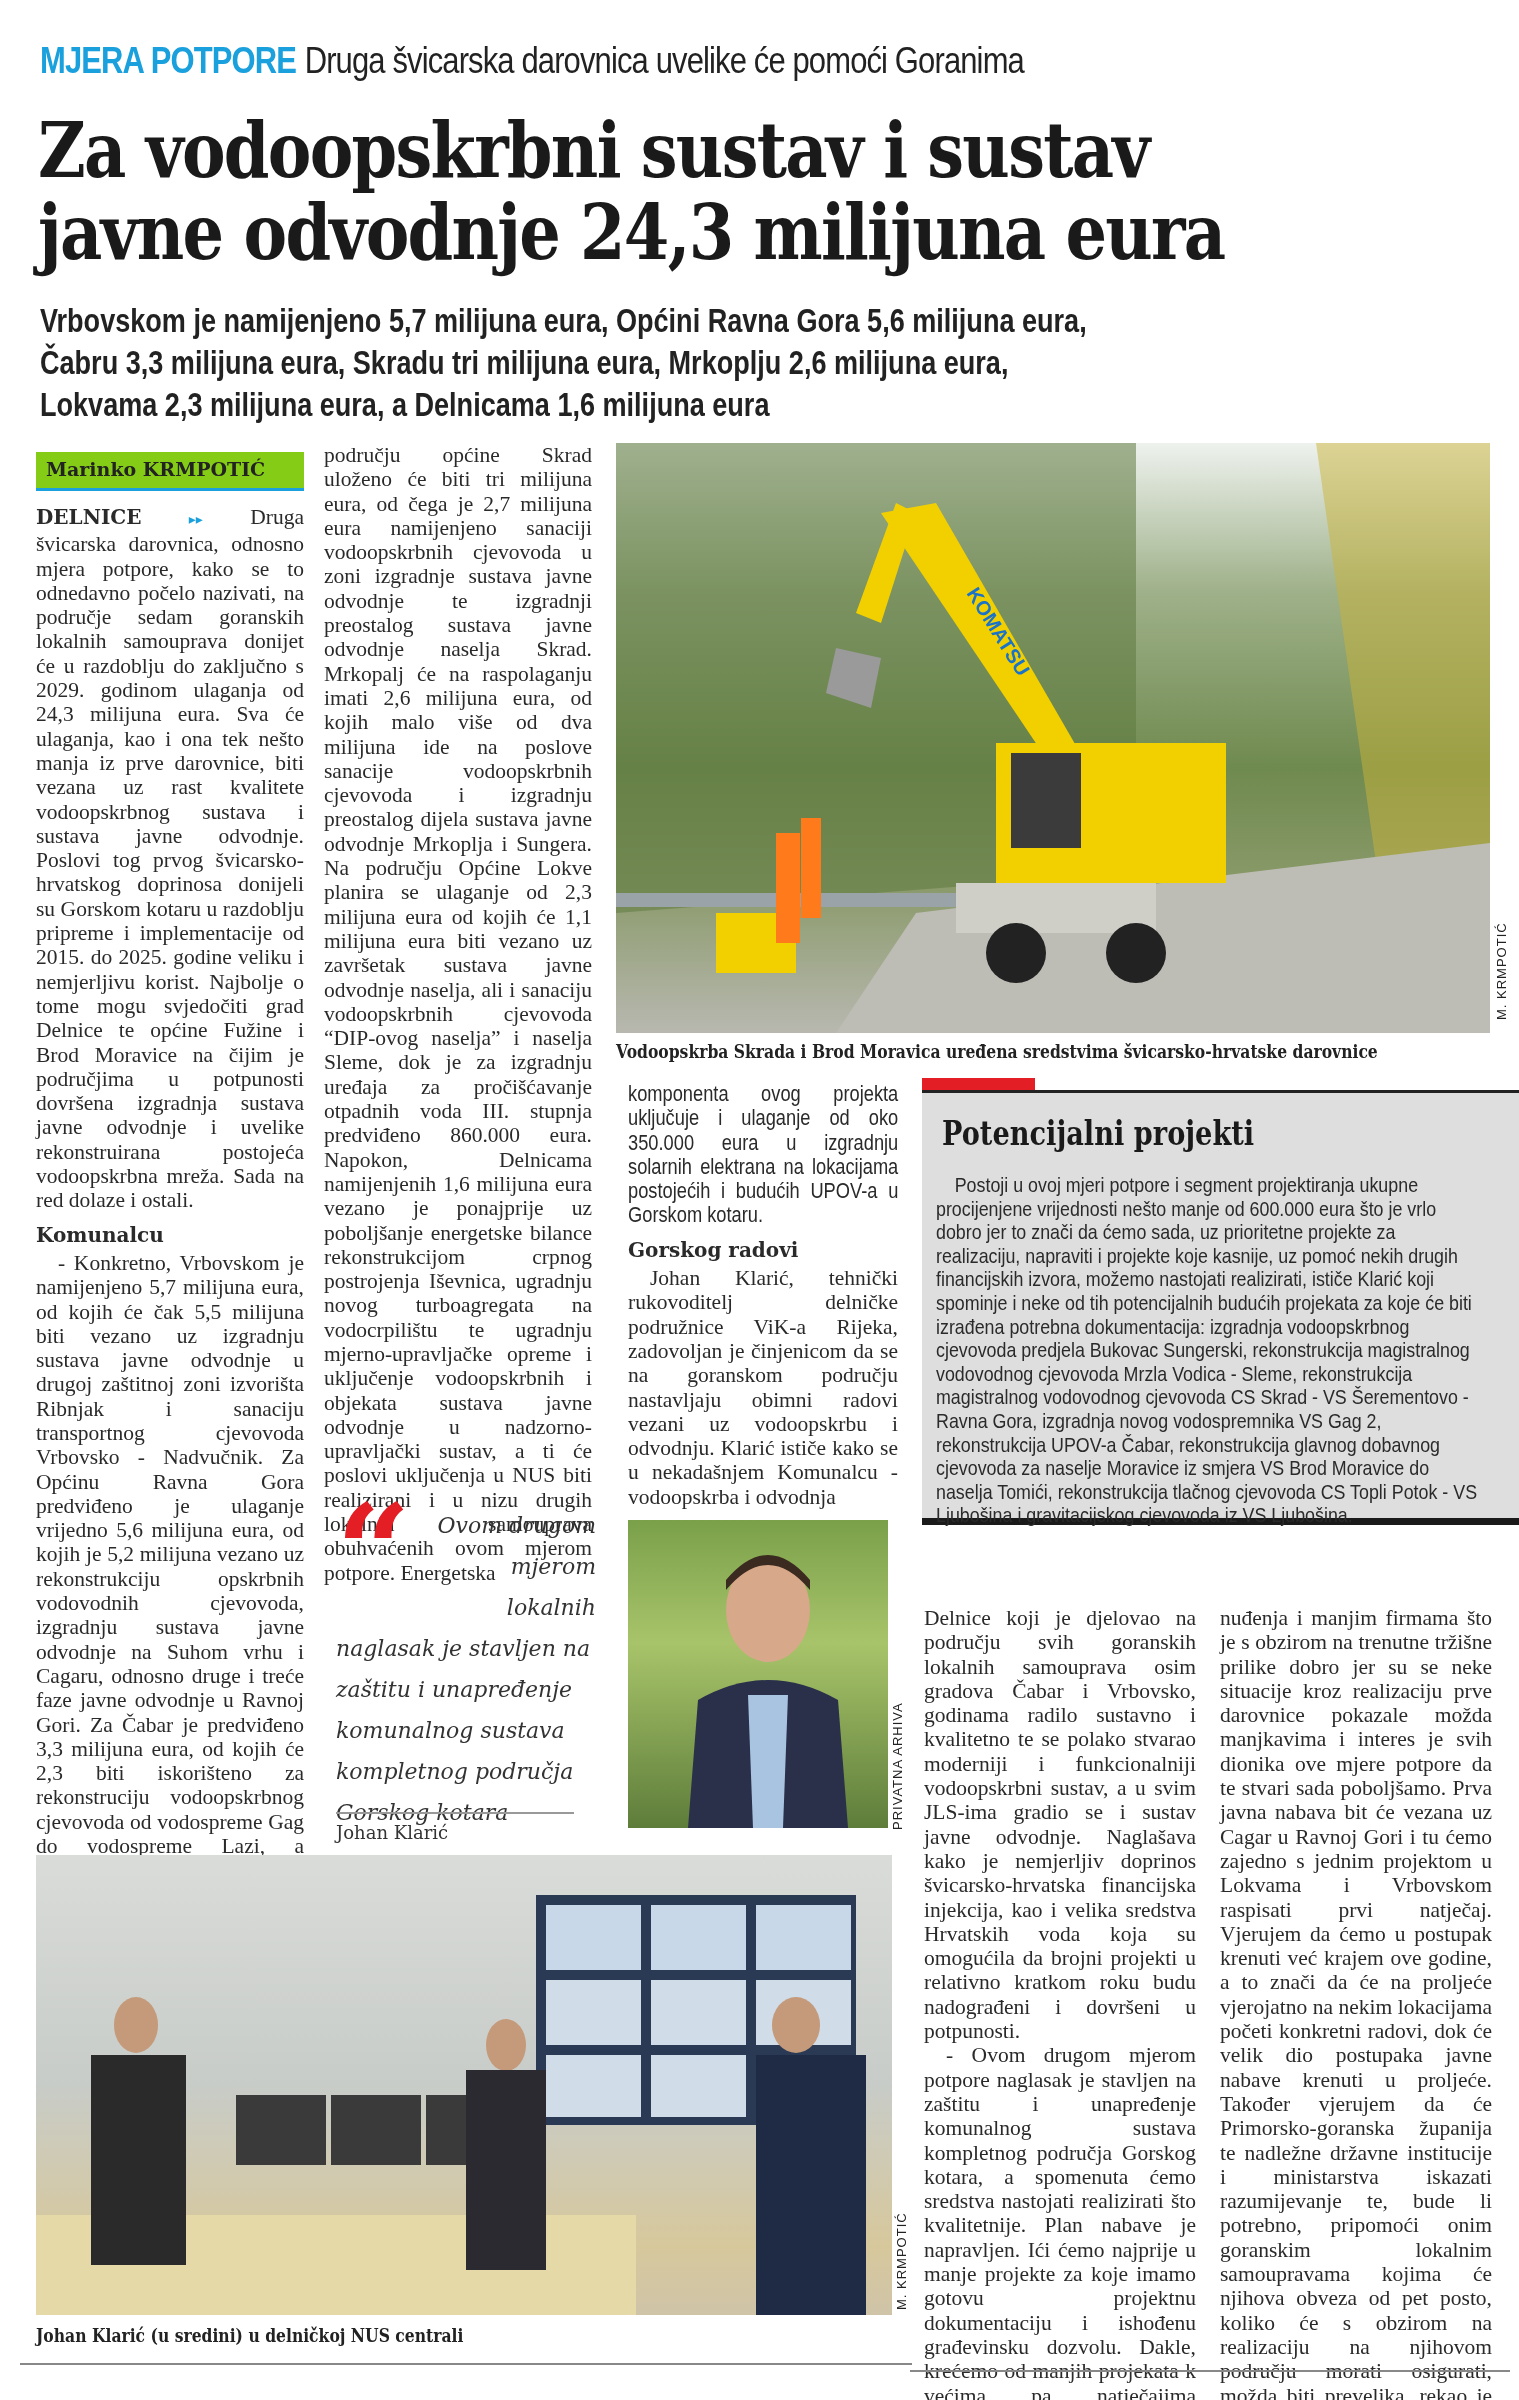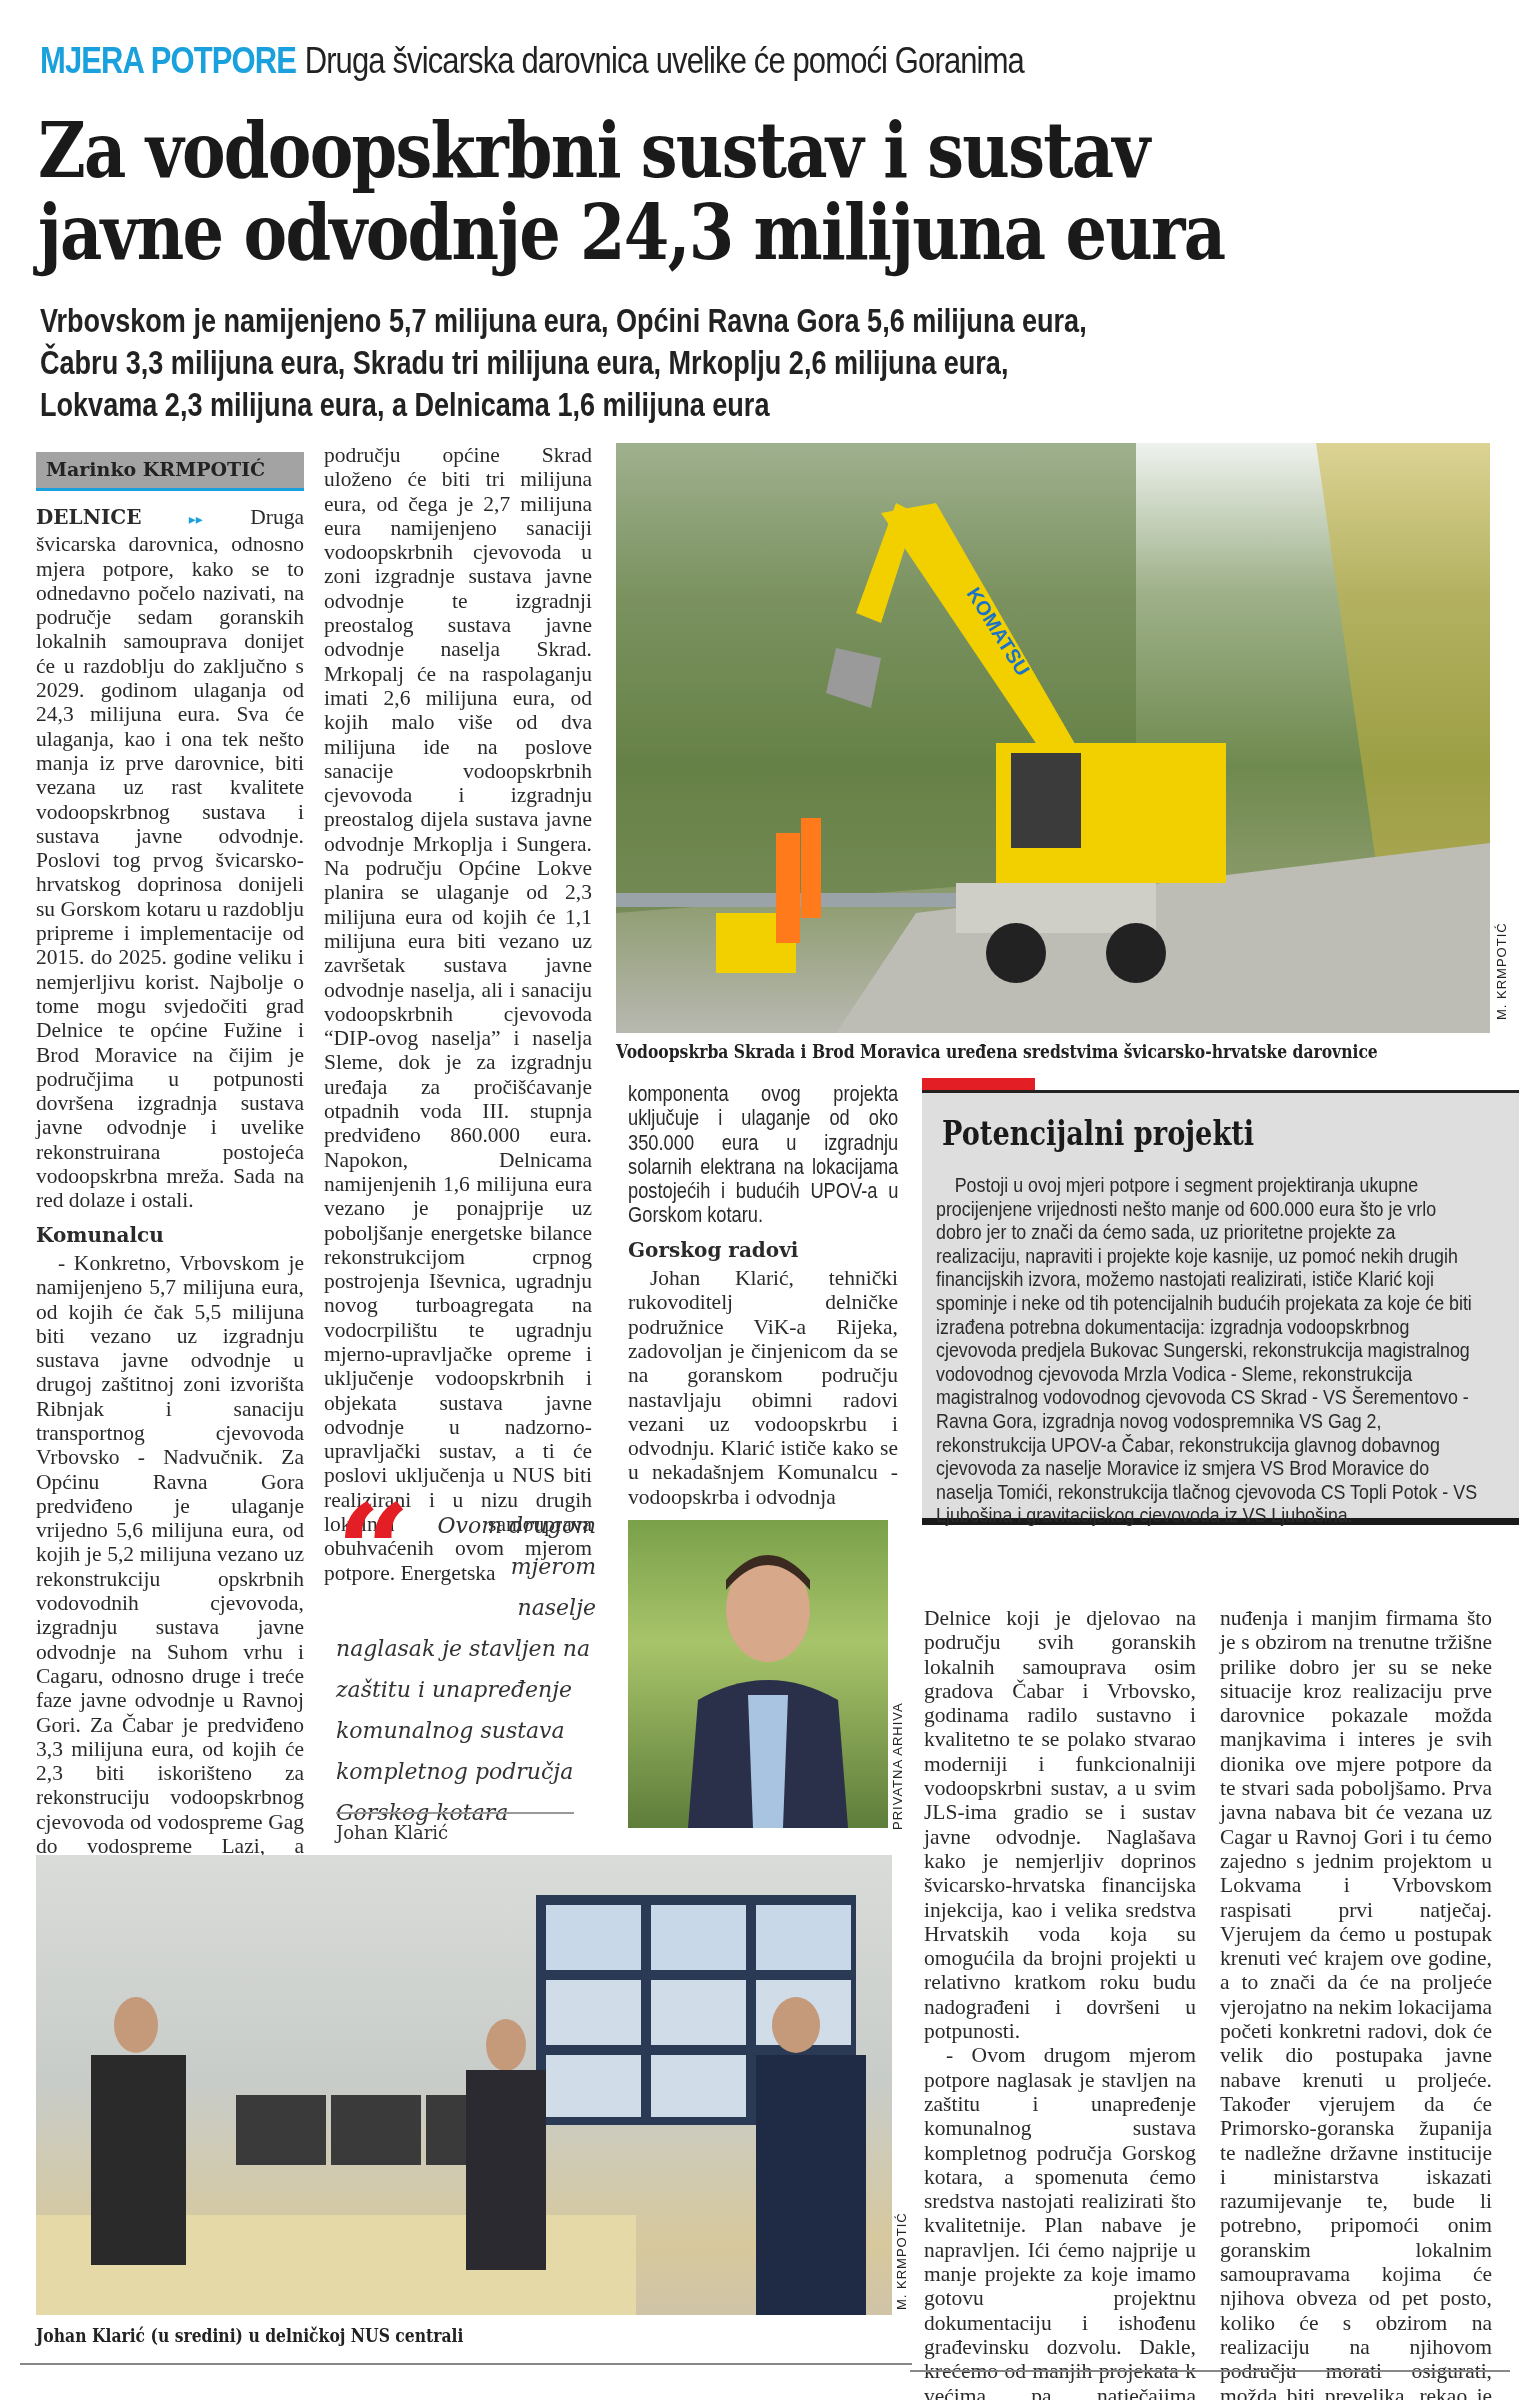--- a/index.html
+++ b/index.html
@@ -6,21 +6,21 @@
   body{width:1519px;height:2400px;position:relative;overflow:hidden;color:#222;}
   .abs{position:absolute;}
   .kicker{left:40px;top:40px;width:1460px;font-family:"Liberation Sans",sans-serif;font-weight:bold;font-size:36px;letter-spacing:-1px;transform:scaleX(0.86);transform-origin:left top;white-space:nowrap;}
   .kicker .tag{color:#1aa0dc;margin-right:10px;}
   .kicker .sub{color:#222;font-weight:normal;}
   .headline{left:38px;top:110px;width:1640px;font-family:"DejaVu Serif",serif;font-weight:bold;font-size:76px;line-height:82px;letter-spacing:-2px;transform:scaleX(0.86);transform-origin:left top;color:#1a1a1a;}
   .deck{left:40px;top:300px;width:1660px;font-family:"Liberation Sans",sans-serif;font-weight:bold;font-size:33px;line-height:42px;transform:scaleX(0.82);transform-origin:left top;color:#222;}
   .col{font-family:"Liberation Serif","DejaVu Serif",serif;font-size:21.5px;line-height:24.3px;text-align:justify;color:#2a2a2a;hyphens:manual;}
   .col p{margin:0;}
   .col .ind{text-indent:22px;}
-  .byline{left:36px;top:452px;width:268px;height:36px;background:#a3a3a3;border-bottom:3px solid #1aa0dc;}
+  .byline{left:36px;top:452px;width:268px;height:36px;background:#84cc16;border-bottom:3px solid #1aa0dc;}
   .byline span{display:block;padding:6px 10px;font-family:"DejaVu Serif",serif;font-weight:bold;font-size:19px;color:#222;}
   .dateline{font-family:"DejaVu Serif",serif;font-weight:bold;font-size:20px;}
   .arrow{color:#1aa0dc;font-size:14px;}
   .subhead{font-family:"DejaVu Serif",serif;font-weight:bold;font-size:20px;margin:10px 0 4px 0;}
   .photo{overflow:hidden;}
   .credit{font-family:"Liberation Sans",sans-serif;font-size:13px;color:#222;writing-mode:vertical-rl;transform:rotate(180deg);letter-spacing:1px;}
   .caption{font-family:"DejaVu Serif",serif;font-weight:bold;font-size:19px;color:#222;transform:scaleX(0.82);transform-origin:left top;white-space:nowrap;}
   .box{left:922px;top:1090px;width:683px;height:425px;background:#dedede;border-top:3px solid #222;border-bottom:7px solid #1a1a1a;}
   .box-red{left:922px;top:1078px;width:113px;height:12px;background:#e31e24;}
   .box-title{position:absolute;left:20px;top:20px;font-family:"DejaVu Serif",serif;font-weight:bold;font-size:34px;color:#1a1a1a;transform:scaleX(0.8);transform-origin:left top;white-space:nowrap;}
@@ -62,21 +62,21 @@
 </div>
 
 <div class="abs col" style="left:324px;top:443px;width:268px;">
   <p>području općine Skrad uloženo će biti tri milijuna eura, od čega je 2,7 milijuna eura namijenjeno sanaciji vodoopskrbnih cjevovoda u zoni izgradnje sustava javne odvodnje te izgradnji preostalog sustava javne odvodnje naselja Skrad. Mrkopalj će na raspolaganju imati 2,6 milijuna eura, od kojih malo više od dva milijuna ide na poslove sanacije vodoopskrbnih cjevovoda i izgradnju preostalog dijela sustava javne odvodnje Mrkoplja i Sungera. Na području Općine Lokve planira se ulaganje od 2,3 milijuna eura od kojih će 1,1 milijuna eura biti vezano uz završetak sustava javne odvodnje naselja, ali i sanaciju vodoopskrbnih cjevovoda “DIP-ovog naselja” i naselja Sleme, dok je za izgradnju uređaja za pročišćavanje otpadnih voda III. stupnja predviđeno 860.000 eura. Napokon, Delnicama namijenjenih 1,6 milijuna eura vezano je ponajprije uz poboljšanje energetske bilance rekonstrukcijom crpnog postrojenja Iševnica, ugradnju novog turboagregata na vodocrpilištu te ugradnju mjerno-upravljačke opreme i uključenje vodoopskrbnih i objekata sustava javne odvodnje u nadzorno-upravljački sustav, a ti će poslovi uključenja u NUS biti realizirani i u nizu drugih lokalnih samouprava obuhvaćenih ovom mjerom potpore. Energetska</p>
 </div>
 
 <div class="abs quote">
   <div class="quote-mark">“</div>
   <div class="quote-text">
     <span class="l1">Ovom drugom</span>
-    <span class="l1">mjerom naselje</span>
+    <span class="l1">mjerom lokalnih</span>
     <span style="display:block">naglasak je stavljen na</span>
     <span style="display:block">zaštitu i unapređenje</span>
     <span style="display:block">komunalnog sustava</span>
     <span style="display:block">kompletnog područja</span>
     <span style="display:block">Gorskog kotara</span>
   </div>
 </div>
 <div class="abs quote-rule"></div>
 <div class="abs quote-author">Johan Klarić</div>
 

